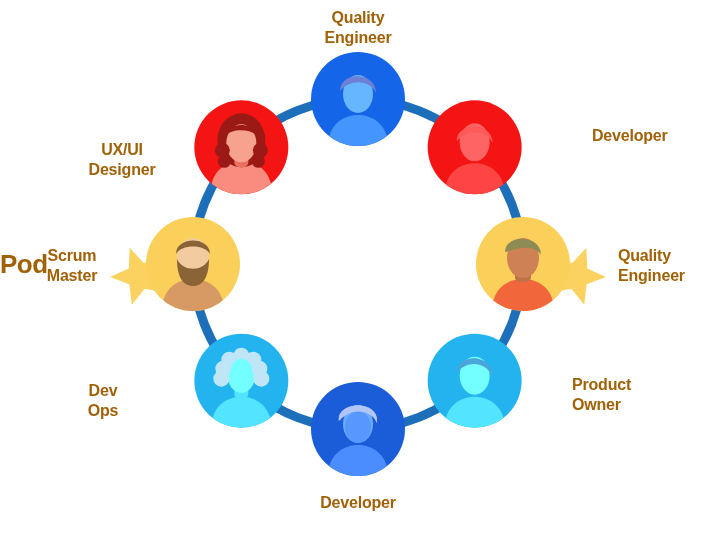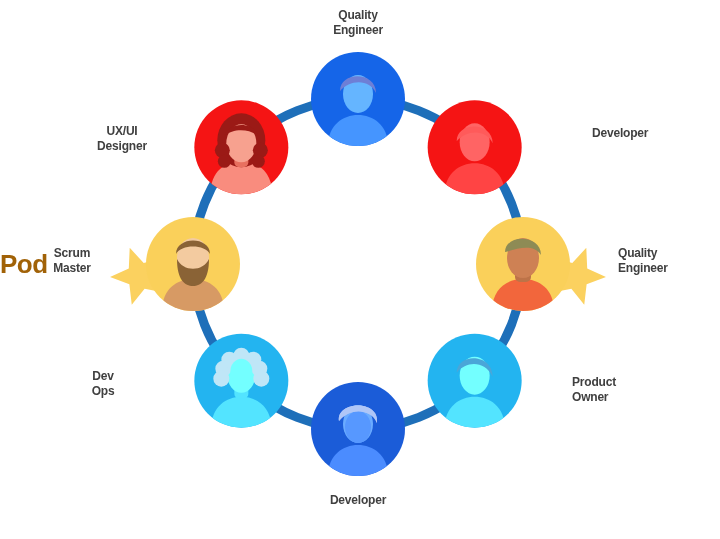--- a/index.html
+++ b/index.html
@@ -8,23 +8,23 @@
     background:#ffffff;
     font-family:"Liberation Sans", sans-serif;
     overflow:hidden;
     position:relative;
   }
   #stage{position:absolute;inset:0;}
   svg#diagram{position:absolute;left:0;top:0;width:720px;height:539px;}
   .label{
     position:absolute;
     font-weight:bold;
-    font-size:12px;
+    font-size:16px;
     line-height:1.25;
-    color:#404040;
+    color:#a16207;
     letter-spacing:-0.2px;
     white-space:pre-line;
     text-align:center;
   }
   .center-label{
     position:absolute;
     font-weight:bold;
     font-size:26px;
     color:#a16207;
     letter-spacing:-0.5px;
@@ -140,21 +140,21 @@
 
   <div id="labels">
       <div class="label" style="left: 268px; width: 180px; text-align: center; top: 8px;">Quality
 Engineer</div>
       <div class="label" style="left: 592px; text-align: left; top: 126px;">Developer</div>
       <div class="label" style="left: 618px; text-align: left; top: 246px;">Quality
 Engineer</div>
       <div class="label" style="left: 572px; text-align: left; top: 375px;">Product
 Owner</div>
       <div class="label" style="left: 268px; width: 180px; text-align: center; top: 493px;">Developer</div>
-      <div class="label" style="left: 13px; width: 180px; text-align: center; top: 369px;">Dev
+      <div class="label" style="left: 13px; width: 180px; text-align: center; top: 381px;">Dev
 Ops</div>
       <div class="label" style="left: -18px; width: 180px; text-align: center; top: 246px;">Scrum
 Master</div>
-      <div class="label" style="left: 32px; width: 180px; text-align: center; top: 124px;">UX/UI
+      <div class="label" style="left: 32px; width: 180px; text-align: center; top: 140px;">UX/UI
 Designer</div>
     </div>
 
 </div>
 
 </body></html>

